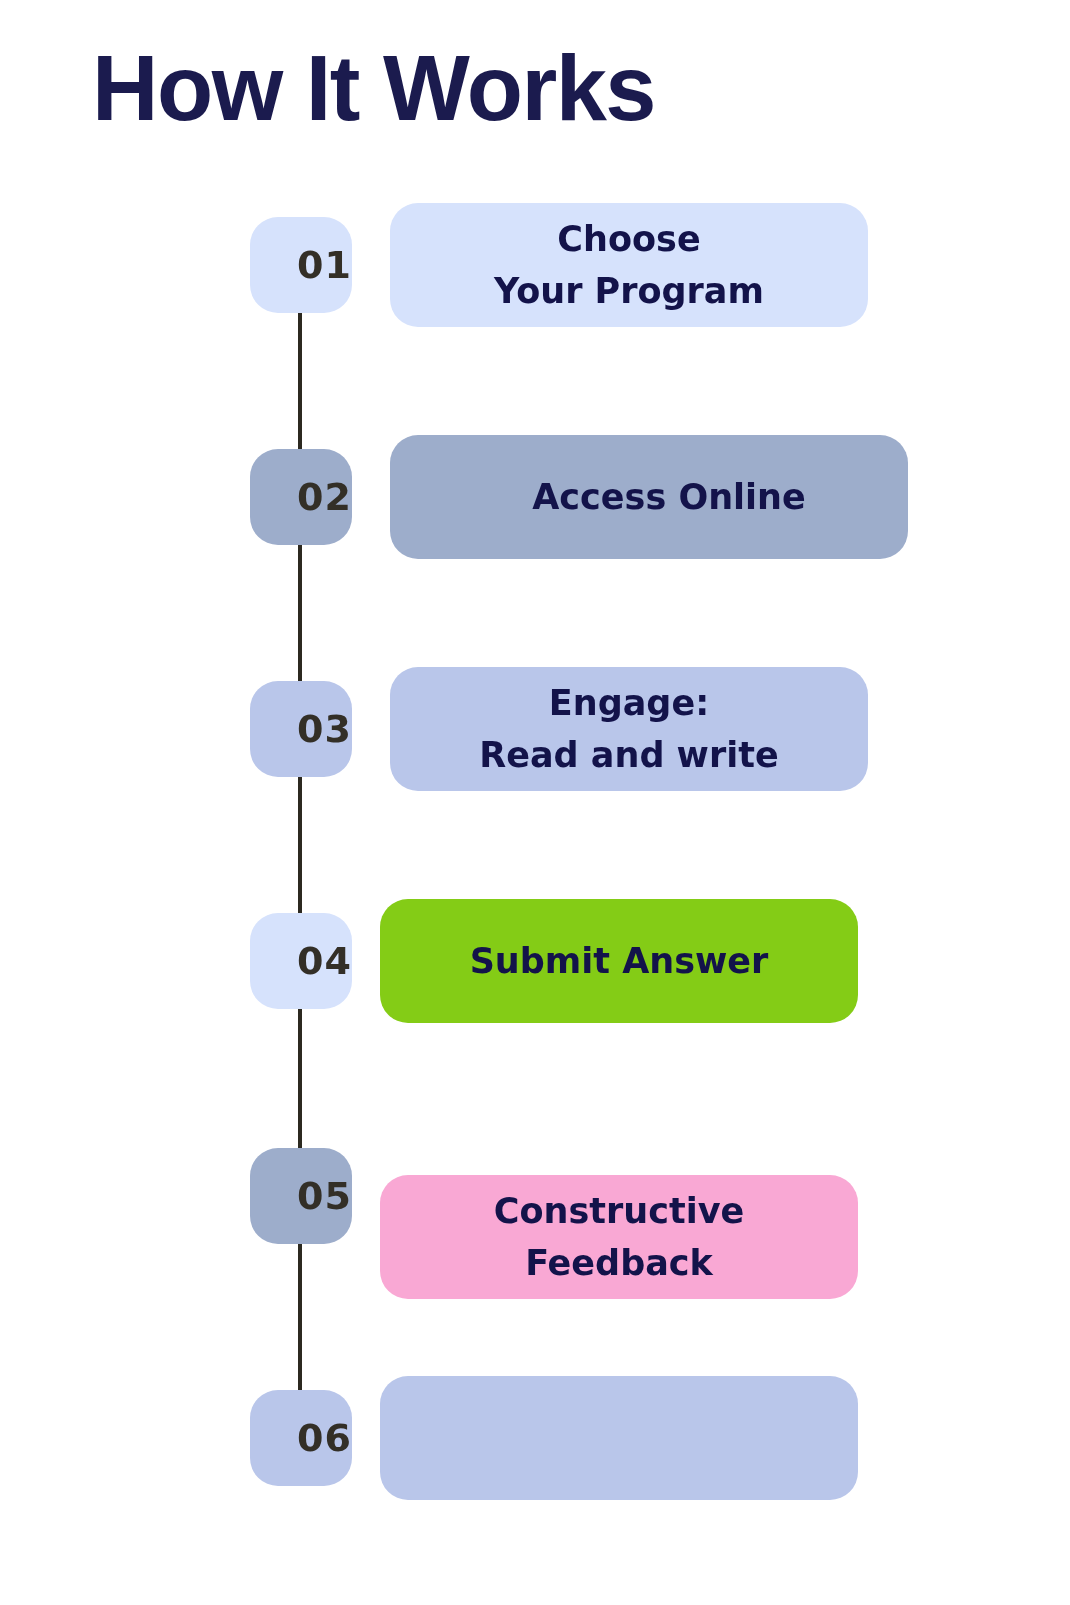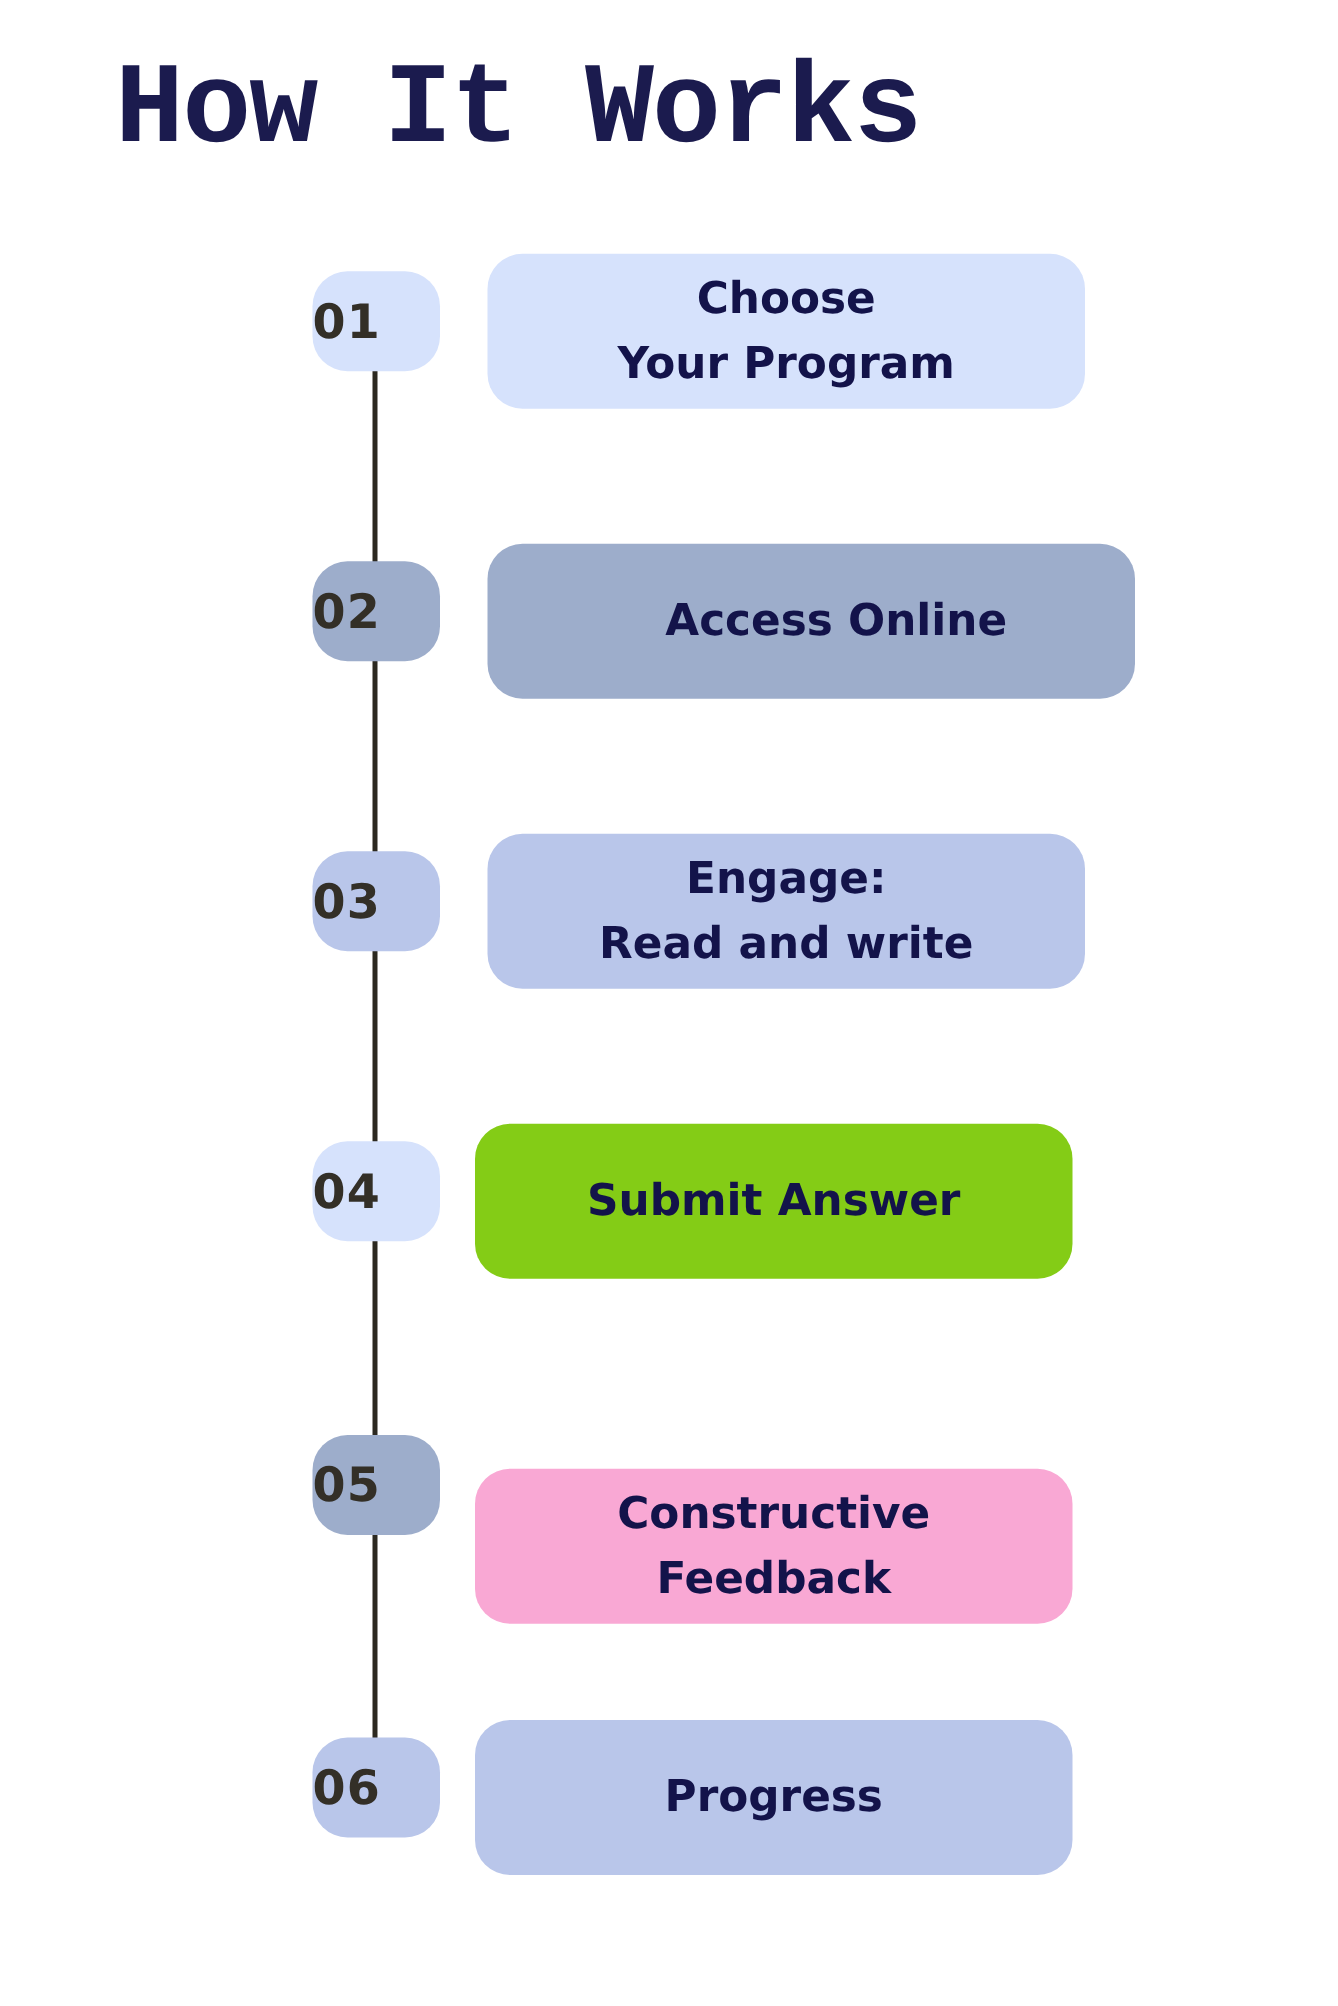--- a/index.html
+++ b/index.html
@@ -11,21 +11,21 @@
     background: var(--c-bg, #ffffff);
     overflow: hidden;
     font-family: "DejaVu Sans", sans-serif;
   }
 
   .page-title {
     position: absolute;
     left: 92px;
     top: 36px;
     margin: 0;
-    font-family: Liberation Mono, monospace;
+    font-family: Liberation Sans, sans-serif;
     font-weight: 600;
     font-size: 92px;
     letter-spacing: -1.5px;
     color: var(--c-title, #1b1b4e);
     white-space: nowrap;
   }
 
   .connector-line {
     position: absolute;
     left: 298px;
@@ -42,25 +42,25 @@
   .step-3 { --cy: 729px;  --card-left: 390px; }
   .step-4 { --cy: 961px;  --card-left: 380px; }
   .step-5 { --cy: 1196px; --card-left: 380px; }
   .step-6 { --cy: 1438px; --card-left: 380px; }
 
   .step-chip {
     position: absolute;
     left: 250px;
     top: calc(var(--cy) - 48px);
     width: 102px;
-    height: 80px;
+    height: 96px;
     border-radius: 28px;
     display: flex;
     align-items: center;
-    justify-content: flex-start;
+    justify-content: flex-end;
   }
 
   .step-number {
     font-size: 38px;
     font-weight: bold;
     color: var(--c-number, #332f27);
     letter-spacing: 1px;
   }
 
   .step-card {
@@ -155,18 +155,17 @@
           </div>
     </div>
   </div>
 
   <div class="step-row step-6">
     <div class="step-chip" style="background: rgb(185, 198, 234);">
       <span class="step-number">06</span>
     </div>
     <div class="step-card" style="background: rgb(185, 198, 234);">
       <div class="step-label">
-            <span class="step-label-line">Progress</span>
           </div>
     </div>
   </div>
 </div>
 </div>
 
 </body></html>

